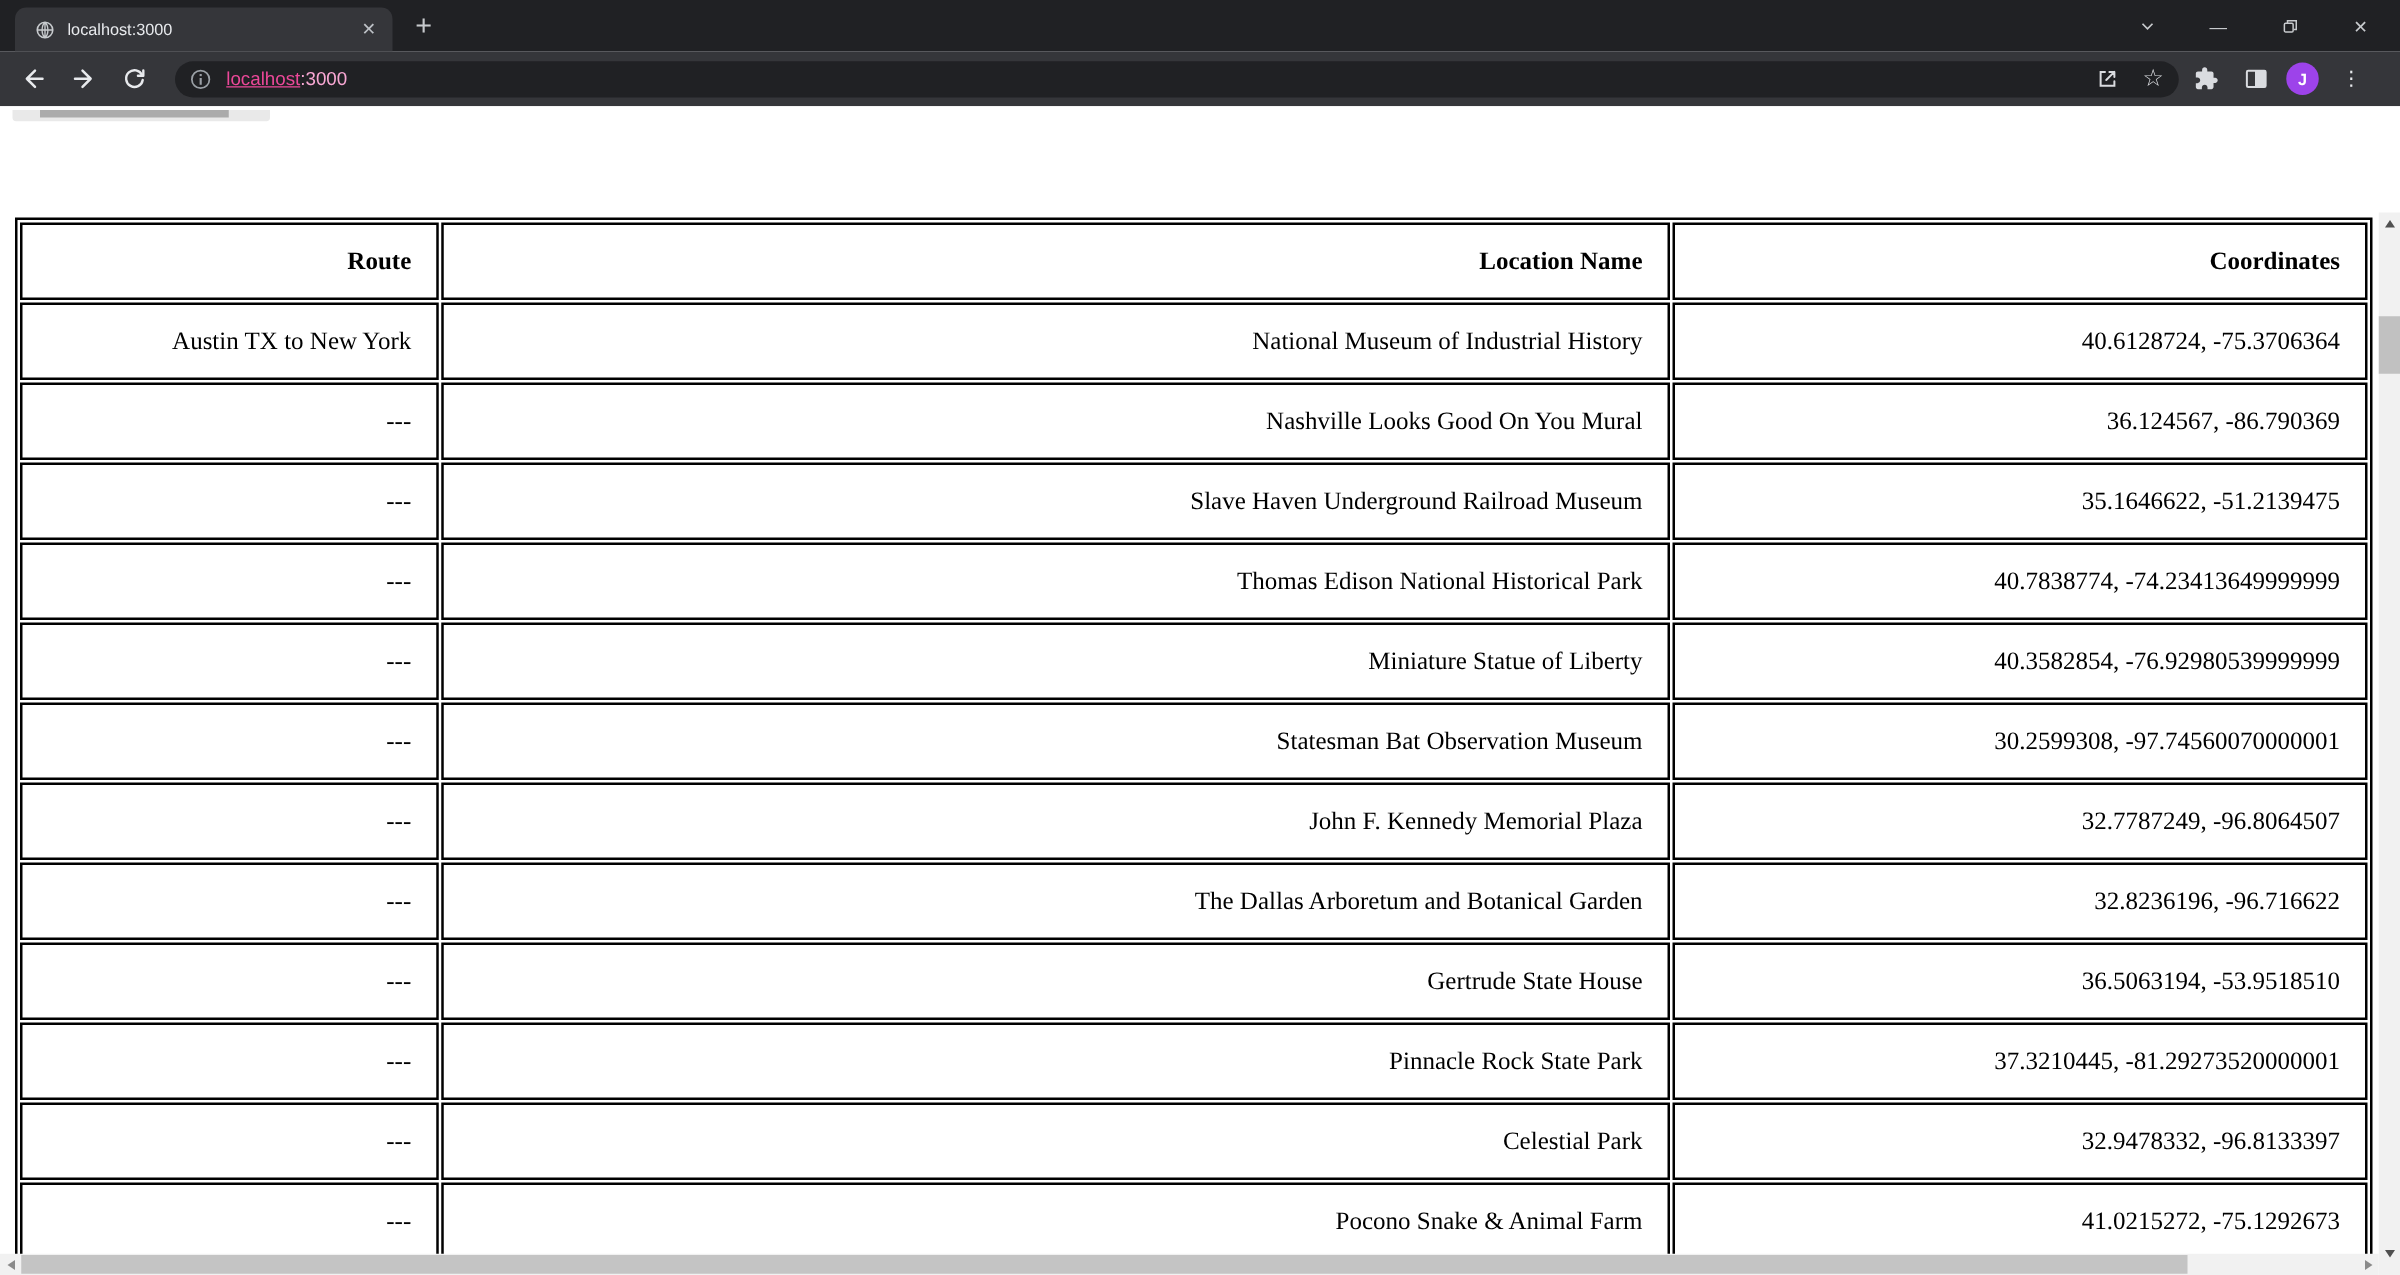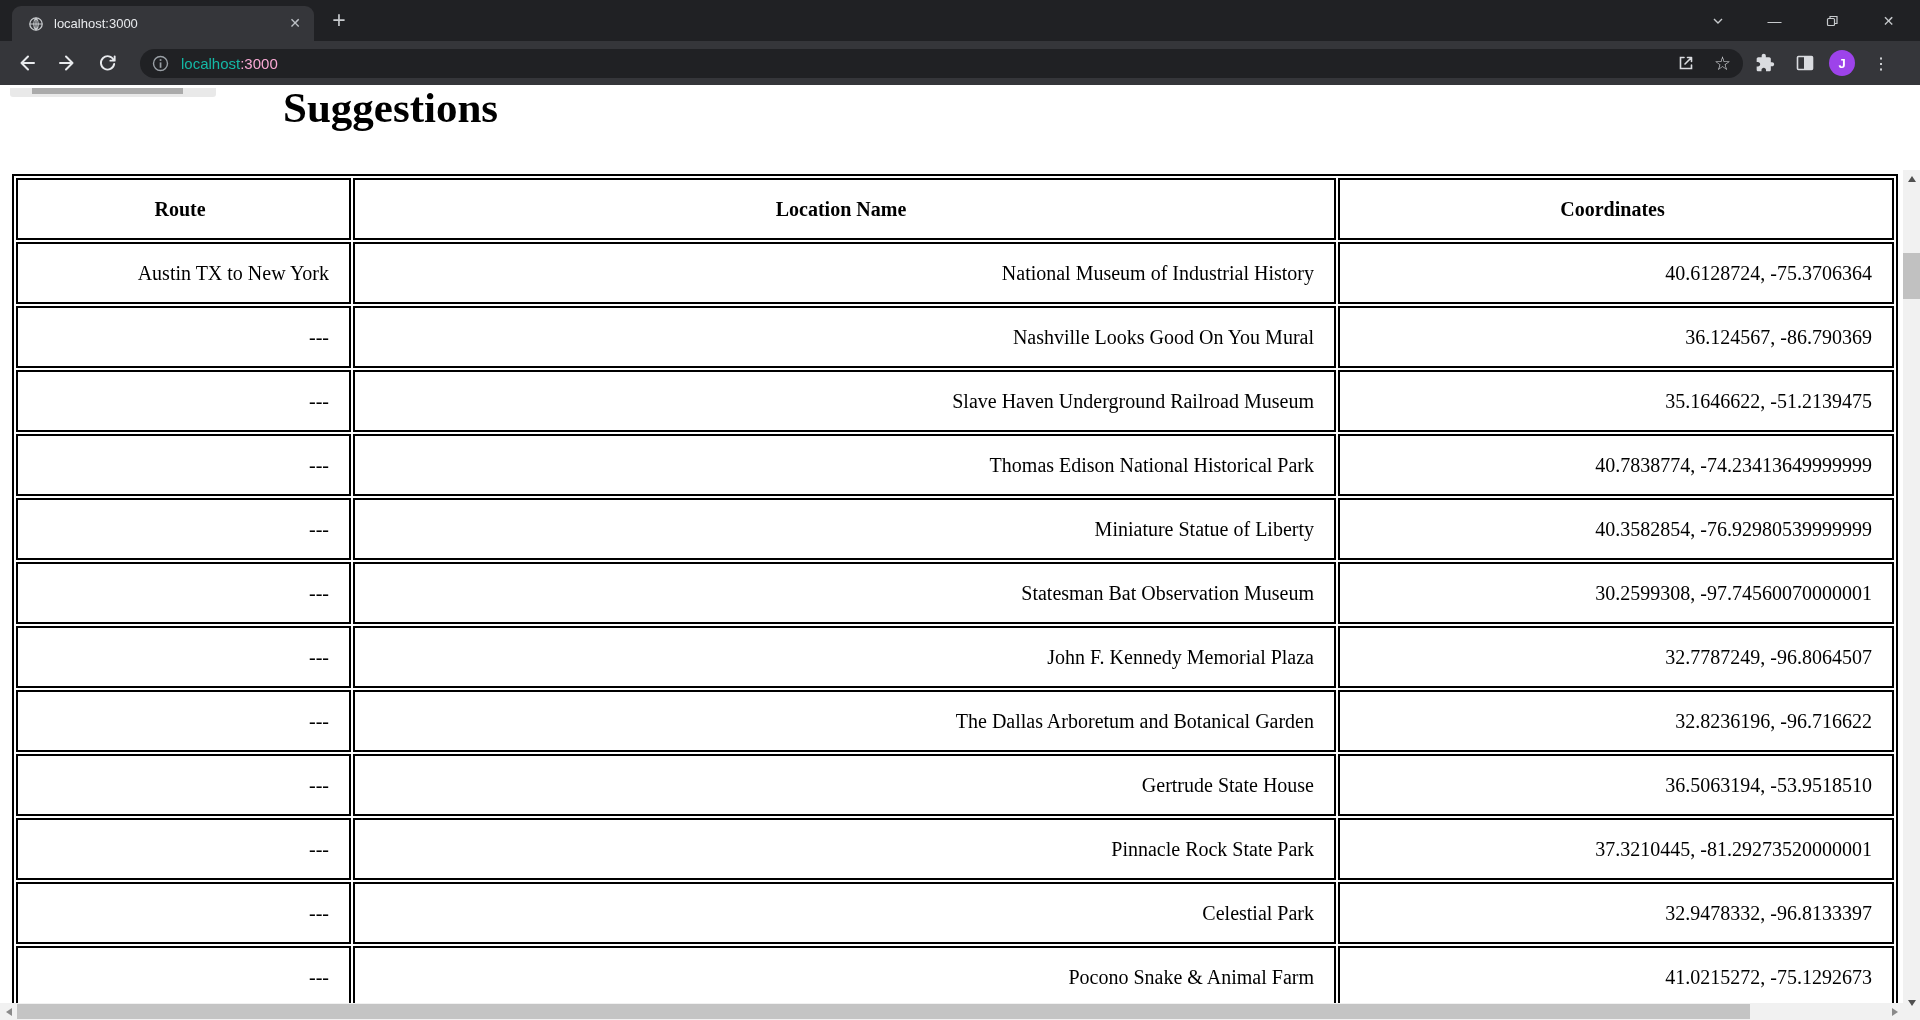--- a/index.html
+++ b/index.html
@@ -14,41 +14,41 @@
   .newtab{position:absolute;left:326px;top:8px;width:26px;height:26px;color:#c7cacd;font-size:23px;line-height:25px;text-align:center;font-weight:300;}
   .wincontrols{position:absolute;right:3px;top:0;height:41px;display:flex;align-items:center;}
   .wc{width:57px;height:41px;display:flex;align-items:center;justify-content:center;color:#c7cacd;font-size:14px;}
 
   
   .toolbar{position:absolute;top:41px;left:0;right:0;height:44px;background:#35363a;display:flex;align-items:center;padding-left:10px;box-sizing:border-box;}
   .navbtn{width:34px;height:34px;flex:none;display:flex;align-items:center;justify-content:center;border-radius:50%;}
   .navbtn + .navbtn{margin-left:6px;}
   .pill{margin-left:16px;flex:none;width:1603px;height:29px;background:#202124;border-radius:15px;display:flex;align-items:center;padding:0 12px;box-sizing:border-box;}
   .url{margin-left:12px;font-size:15px;white-space:nowrap;}
-  .url .host{color:#14b8a6;}
+  .url .host{color:#ec4899;text-decoration:underline;}
   .url .port{color:#f9a8d4;}
   .pill .spacer{flex:1;}
   .pill-icon{flex:none;display:flex;align-items:center;justify-content:center;}
   .share{margin-right:18px;}
   .star{color:#dadce0;font-size:19px;line-height:19px;}
   .tbicon{flex:none;width:24px;height:24px;display:flex;align-items:center;justify-content:center;}
   .puzzle{margin-left:10px;}
   .sidepanel{margin-left:16px;}
   .avatar{margin-left:12px;width:26px;height:26px;border-radius:50%;background:#9d43ea;color:#fff;font-size:13px;font-weight:700;display:flex;align-items:center;justify-content:center;}
   .kebab{margin-left:14px;color:#e8eaed;font-size:16px;letter-spacing:0;width:24px;text-align:center;}
 
   
   .page{position:absolute;top:85px;left:0;right:0;bottom:0;background:#fff;overflow:hidden;font-family:"Liberation Serif",serif;color:#000;}
   .partial-el{position:absolute;left:10px;top:3px;width:206px;height:9px;background:#e9e9e9;border-radius:0 0 3px 3px;}
   .partial-el .inner{position:absolute;left:22px;top:0;width:151px;height:6px;background:#ababab;}
   .page h1{position:absolute;left:283px;top:-2px;margin:0;font-size:43px;font-weight:700;white-space:nowrap;}
 
   table.sug{position:absolute;left:12px;top:89px;width:1886px;table-layout:fixed;border-collapse:separate;border-spacing:2px;border:2px solid #000;background:#fff;}
   .sug th,.sug td{border:2px solid #000;box-sizing:border-box;height:62px;padding:16px 20px;font-size:20px;line-height:26px;white-space:nowrap;overflow:hidden;vertical-align:middle;}
-  .sug th{font-weight:700;text-align:center;padding-left:13px;}
+  .sug th{font-weight:700;text-align:right;padding-left:13px;}
   .sug td{text-align:right;}
 
   
   .vscroll{position:absolute;top:85px;right:0;bottom:0;width:17px;background:#f1f1f1;}
   .vthumb{position:absolute;left:0;right:0;top:83px;height:46px;background:#c1c1c1;}
   .varrow{position:absolute;left:0;right:0;height:17px;display:flex;align-items:center;justify-content:center;}
   .varrow.up{top:0;} .varrow.down{bottom:9px;}
   .hscroll{position:absolute;left:0;right:17px;bottom:0;height:17px;background:#f1f1f1;}
   .hthumb{position:absolute;top:1px;bottom:1px;left:17px;width:1733px;background:#c4c4c4;}
   .harrow{position:absolute;top:0;bottom:0;width:17px;display:flex;align-items:center;justify-content:center;}
@@ -135,21 +135,20 @@
         </svg>
     </div>
     <div class="avatar">J</div>
     <div class="kebab">⋮</div>
   </div>
 
   <div class="page">
     <div class="partial-el">
         <div class="inner"></div>
       </div>
-    <h1>Suggestions</h1>
 
     <table class="sug">
       <colgroup>
           <col style="width:335px">
           <col style="width:983px">
           <col style="width:556px">
         </colgroup>
       <thead>
         <tr>
           <th>Route</th>

